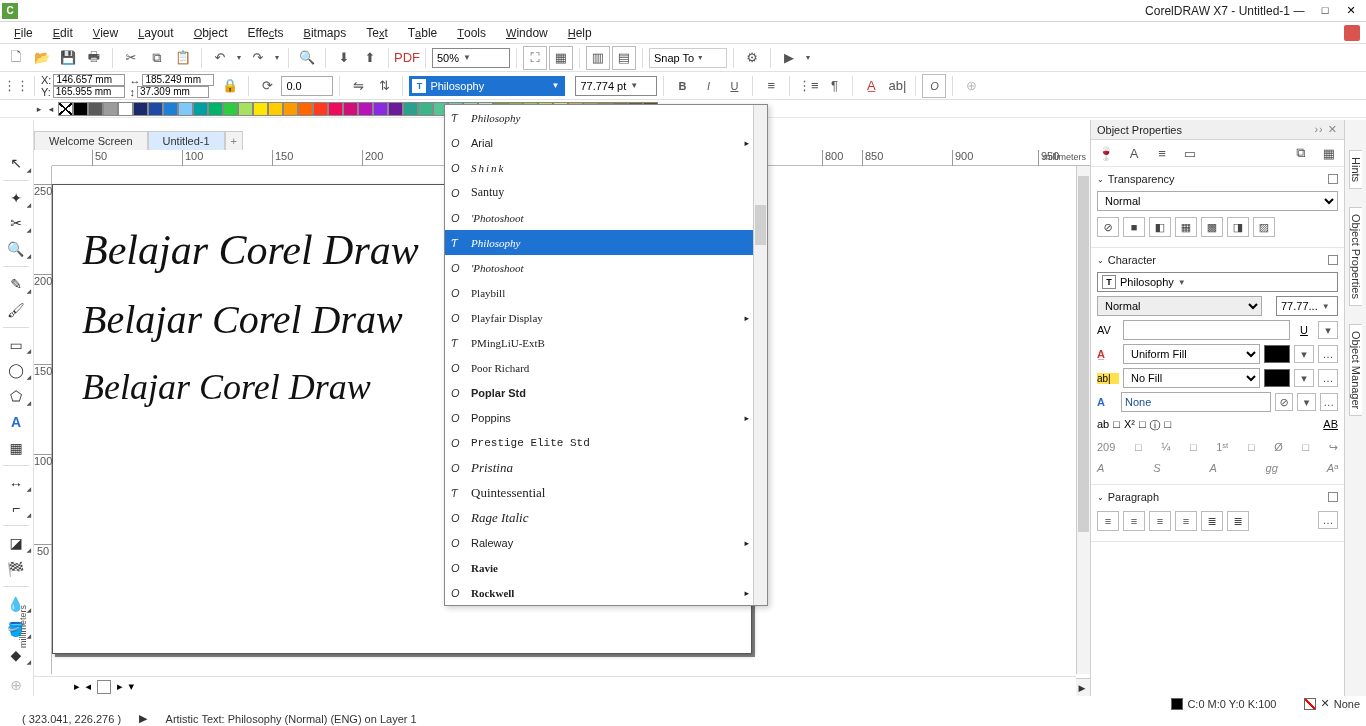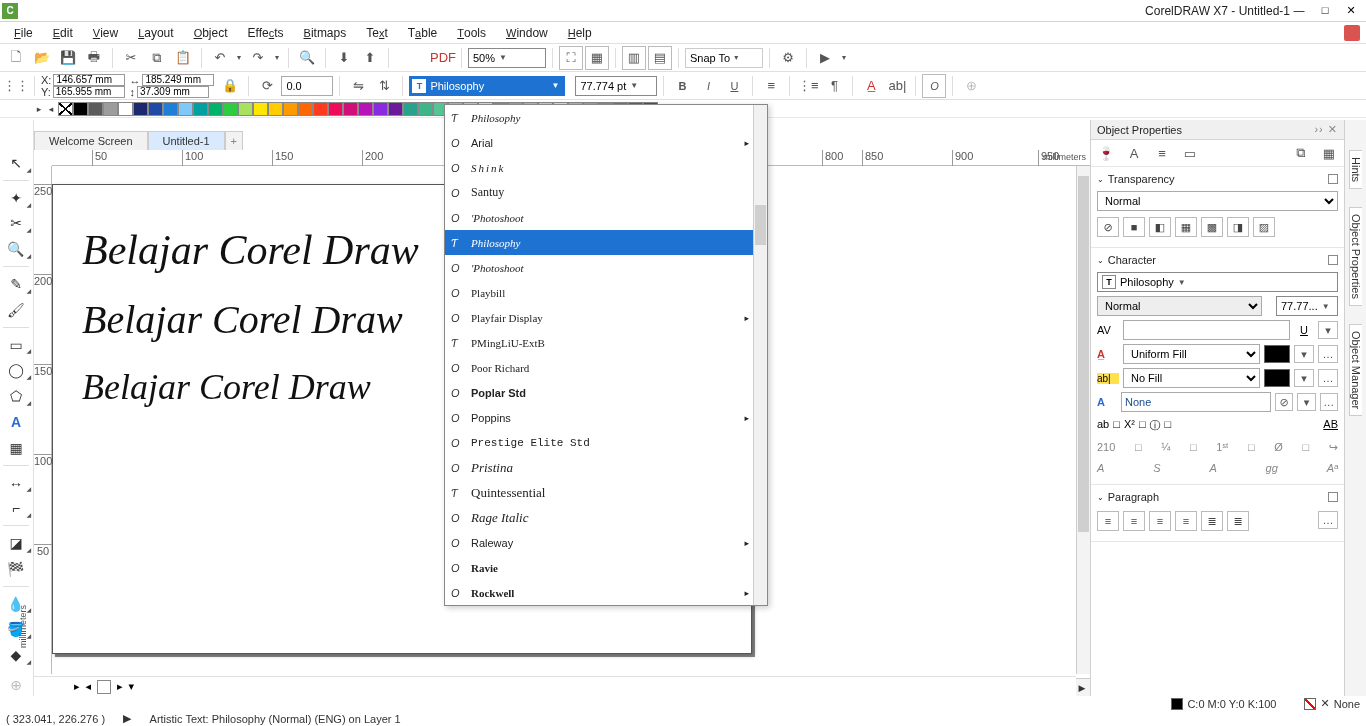--- a/index.html
+++ b/index.html
@@ -110,21 +110,21 @@
 .fontlist { position: absolute; left: 444px; top: 104px; width: 324px; background: #fff; border: 1px solid #888; z-index: 50; box-shadow: 2px 2px 6px rgba(0,0,0,0.2); max-height: 510px; display:flex;}
 .fontlist .inner{flex:1;}
 .fontlist .scrollbar{width:14px;background:#f1f1f1;border-left:1px solid #ccc;position:relative;}
 .fontlist .scrollbar .sbt{position:absolute;left:1px;right:1px;top:100px;height:40px;background:#cfcfcf;}
 .fontlist .item { display: flex; align-items: center; height: 25px; padding: 0 6px; font-size: 14px; color: #222; gap: 6px; position:relative;}
 .fontlist .item .icon { width: 14px; font-size: 11px; font-style: italic; color: #333; display:flex;align-items:center;}
 .fontlist .item.selected { background: #1e73d2; color: #fff; }
 .fontlist .item .arrow{position:absolute;right:4px;font-size:9px;}
 
 
-.statusbar { position: absolute; bottom: 0; left: 0; right: 0; height: 30px; display:flex;flex-direction:column;}
+.statusbar { position: absolute; bottom: 0; left: 16px; right: 0; height: 30px; display:flex;flex-direction:column;}
 .statusbar .row1{height:15px;display:flex;align-items:center;padding:0 6px;gap:14px;font-size:11px;color:#333;}
 .statusbar .row1 .seg{display:flex;align-items:center;gap:4px;}
 .statusbar .row1 .fill{margin-left:auto;}
 .statusbar .row1 .sw{width:12px;height:12px;border:1px solid #666;}
 .statusbar .row1 .nosw{width:12px;height:12px;border:1px solid #666;background:#fff;position:relative;}
 .statusbar .row1 .nosw::after{content:"";position:absolute;inset:0;background:linear-gradient(to top right, transparent 44%, red 44%, red 56%, transparent 56%);}
 .statusbar .row2{height:15px;display:flex;align-items:center;padding:0 6px;font-size:11px;color:#333;gap:18px;}
 </style>
 </head>
 <body>
@@ -168,21 +168,21 @@
   <div class="tbtn">↶</div>
   <div class="tbtn" style="width:10px;font-size:8px;">▾</div>
   <div class="tbtn">↷</div>
   <div class="tbtn" style="width:10px;font-size:8px;">▾</div>
   <div class="tsep"></div>
   <div class="tbtn">🔍</div>
   <div class="tsep"></div>
   <div class="tbtn">⬇</div>
   <div class="tbtn">⬆</div>
   <div class="tsep"></div>
-  <div class="tbtn" style="color:#c33;margin-left:36px;">PDF</div>
+  <div class="tbtn" style="color:#c33;">PDF</div>
   <div class="tsep"></div>
   <div class="tcombo" style="width:78px;">
       <span>50%</span>
       <span class="arrow">▼</span>
     </div>
   <div class="tsep"></div>
   <div class="tbtn boxed">⛶</div>
   <div class="tbtn boxed">▦</div>
   <div class="tsep"></div>
   <div class="tbtn boxed">▥</div>
@@ -481,21 +481,21 @@
       <div class="btnrow" style="justify-content:space-between;">
         <span>ab</span>
           <span>□</span>
         <span>X²</span>
           <span>□</span>
         <span>ⓘ</span>
           <span>□</span>
         <span style="margin-left:auto;"><u>AB</u></span>
       </div>
       <div class="btnrow" style="justify-content:space-between;color:#888;">
-        <span>210</span>
+        <span>209</span>
           <span>□</span>
         <span>¼</span>
           <span>□</span>
         <span>1ˢᵗ</span>
           <span>□</span>
         <span>Ø</span>
           <span>□</span>
         <span>↪</span>
       </div>
       <div class="btnrow" style="justify-content:space-between;color:#888;font-style:italic;">

